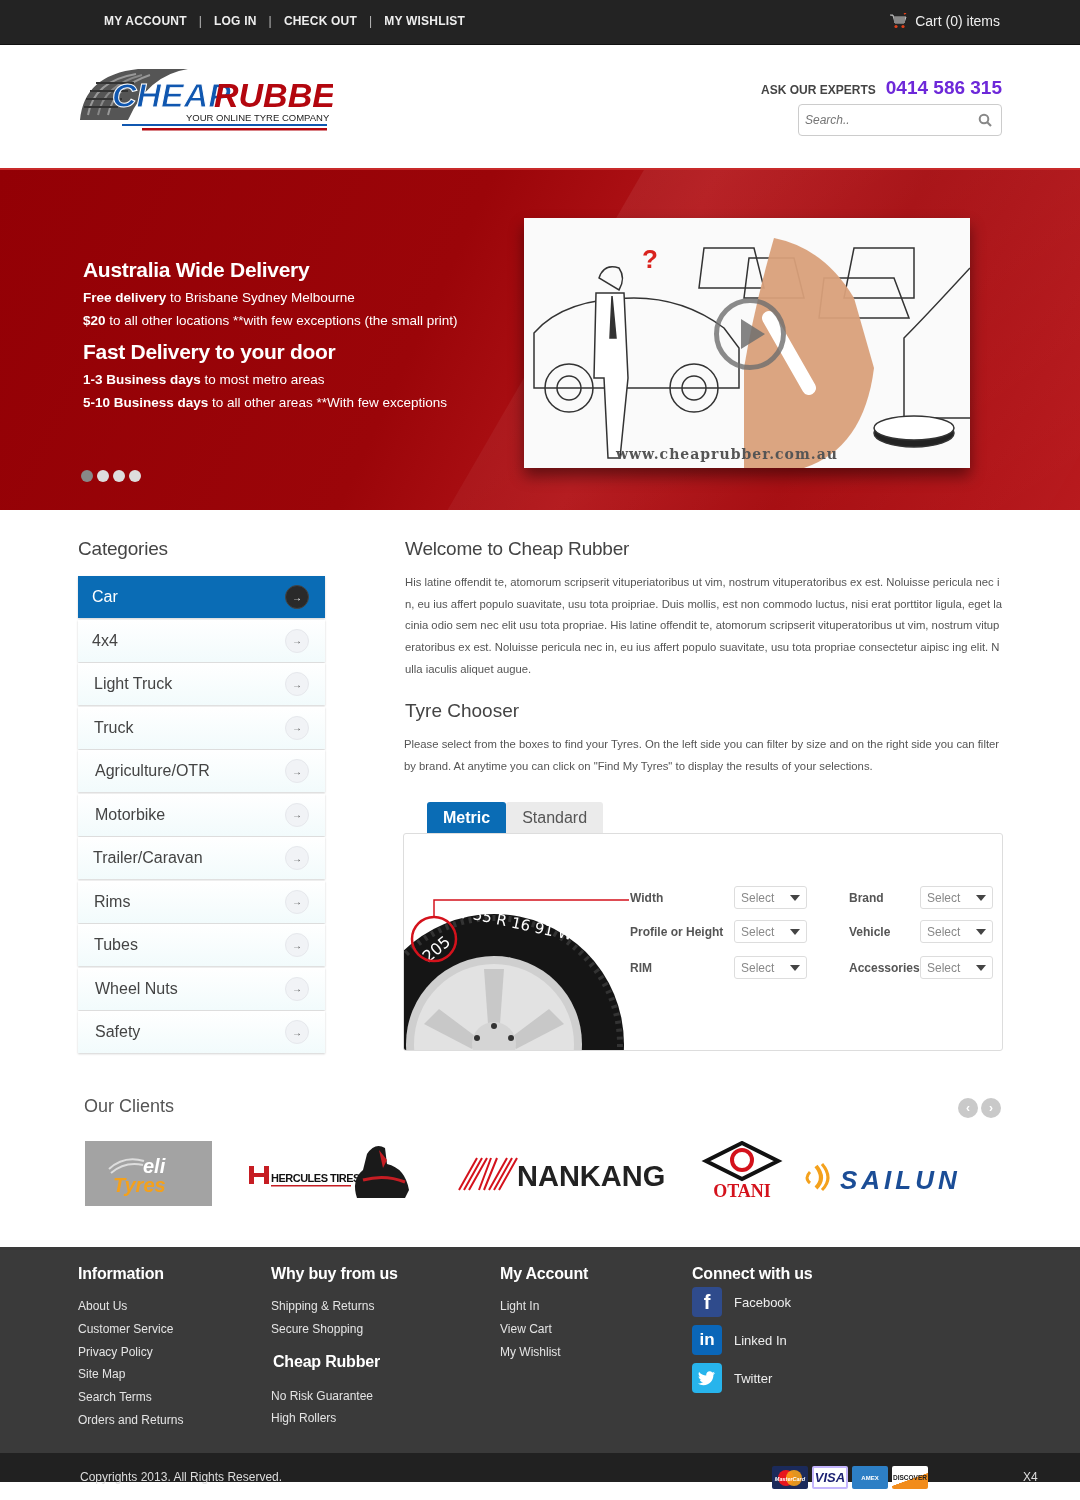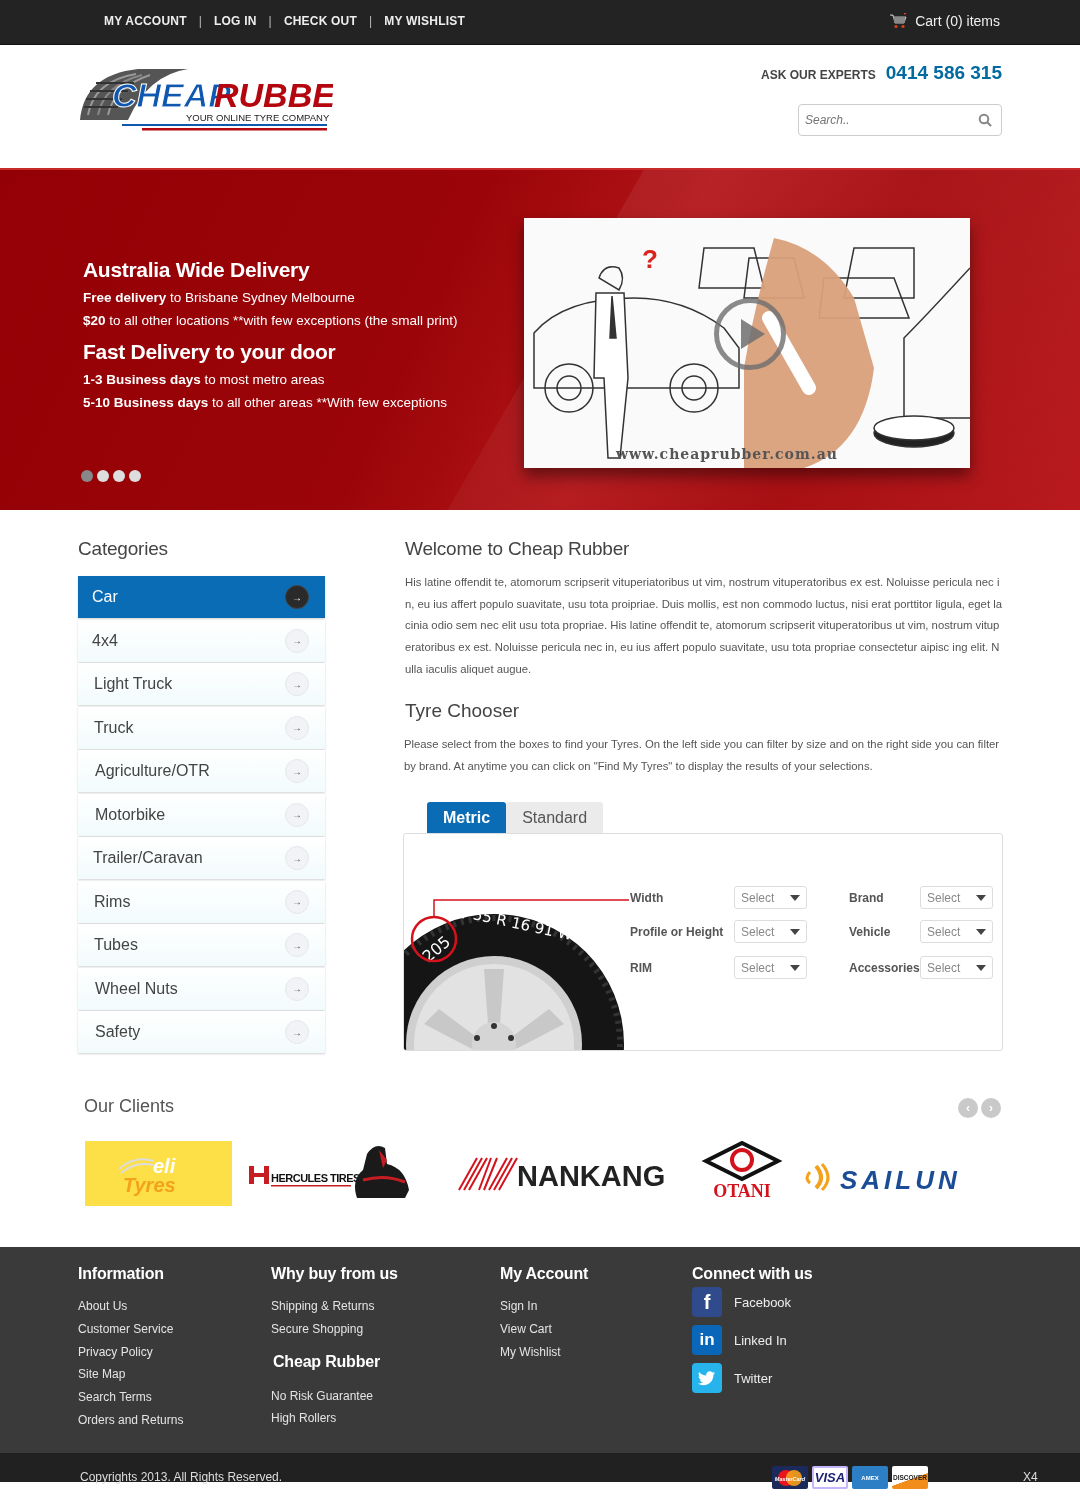--- a/index.html
+++ b/index.html
@@ -5,23 +5,23 @@
 *{box-sizing:border-box;margin:0;padding:0}
 body{width:1080px;height:1500px;background:#fff;font-family:"Liberation Sans",sans-serif;color:#444;position:relative;overflow:hidden}
 .topbar{position:absolute;left:0;top:0;width:1080px;height:45px;background:#232323;border-bottom:1px solid #111}
 .topnav{position:absolute;left:104px;top:14px;display:flex;align-items:center;font-size:12px;font-weight:bold;color:#eee;letter-spacing:.2px}
 .topnav .sep{margin:0 12px;color:#bbb;font-weight:normal}
 .topnav a{color:#eee;text-decoration:none}
 .cart{position:absolute;right:80px;top:13px;display:flex;align-items:center;font-size:14px;color:#eee}
 .cart svg{margin-right:8px}
 .header{position:absolute;left:0;top:45px;width:1080px;height:123px;background:#fff}
 .logo{position:absolute;left:78px;top:20px;width:255px;height:70px}
-.experts{position:absolute;right:78px;top:17px;display:flex;align-items:baseline}
+.experts{position:absolute;right:78px;top:32px;display:flex;align-items:baseline}
 .experts .lbl{font-size:12px;font-weight:bold;color:#444;margin-right:10px}
-.experts .phone{font-size:19px;font-weight:bold;color:#0369a1}
+.experts .phone{font-size:19px;font-weight:bold;color:#6d28d9}
 .search{position:absolute;left:798px;top:59px;width:204px;height:32px;border:1px solid #ccc;border-radius:4px;background:#fff}
 .search input{border:none;outline:none;width:170px;height:30px;padding-left:6px;font-size:12px;font-style:italic;color:#777;background:transparent;font-family:"Liberation Sans",sans-serif}
 .search .sicon{position:absolute;right:9px;top:8px}
 .hero{position:absolute;left:0;top:168px;width:1080px;height:342px;background:linear-gradient(115deg,#930005 0%,#9b0509 40%,#b21418 58%,#a50a0e 75%,#b81a1e 100%);border-top:2px solid #c82a2a;overflow:hidden}
 .hero .streak1{position:absolute;left:540px;top:-20px;width:600px;height:400px;background:linear-gradient(135deg,rgba(255,255,255,.07),rgba(255,255,255,0));transform:skewX(-30deg)}
 .hero-text{position:absolute;left:83px;top:88px;color:#fff}
 .hero-text h3{font-size:21px;font-weight:bold;margin-bottom:4px;letter-spacing:-.3px}
 .hero-text p{font-size:13.5px;line-height:23px}
 .hero-text .gap{height:8px}
 .dots{position:absolute;left:81px;top:300px;display:flex;gap:4px}
@@ -293,21 +293,21 @@
         <span class="caret"></span>
       </span>
   </div>
 </div>
 
 <h2 class="clients-title" style="font-weight:normal">Our Clients</h2>
 <div class="carousel-nav">
   <span class="cnav">‹</span>
   <span class="cnav">›</span>
 </div>
-<div class="client" style="left:85px;top:1141px;width:147px;height:65px;background:#fde047">
+<div class="client" style="left:85px;top:1141px;width:127px;height:65px;background:#a3a3a3">
   <svg width="100" height="50" viewBox="0 0 100 50">
     <path d="M10 20 Q25 6 45 12" stroke="#ddd" stroke-width="2" fill="none"></path>
     <path d="M12 24 Q26 12 44 16" stroke="#ddd" stroke-width="2" fill="none"></path>
     <text x="44" y="24" font-family="Liberation Sans, sans-serif" font-weight="bold" font-style="italic" font-size="20" fill="#fff">eli</text>
     <text x="14" y="43" font-family="Liberation Sans, sans-serif" font-weight="bold" font-style="italic" font-size="20" fill="#f4a11c">Tyres</text>
   </svg>
 </div>
 <div class="client" style="left:245px;top:1140px;width:170px;height:60px">
   <svg width="170" height="60" viewBox="0 0 170 60">
     <rect x="4" y="26" width="20" height="18" fill="#c61d23"></rect>
@@ -359,21 +359,21 @@
     <h4>Information</h4>
     <a href="#">About Us</a>
     <a href="#">Customer Service</a>
     <a href="#">Privacy Policy</a>
     <a href="#">Site Map</a>
     <a href="#">Search Terms</a>
     <a href="#">Orders and Returns</a>
   </div>
   <div class="fcol" style="left:500px">
     <h4>My Account</h4>
-    <a href="#">Sign In</a>
+    <a href="#">Light In</a>
     <a href="#">View Cart</a>
     <a href="#">My Wishlist</a>
   </div>
   <div class="fcol" style="left:692px">
     <h4 style="margin-bottom:4px">Connect with us</h4>
     <div class="social">
       <span class="ic" style="background:#2f4b8c">f</span>
       <span>Facebook</span>
     </div>
     <div class="social">

